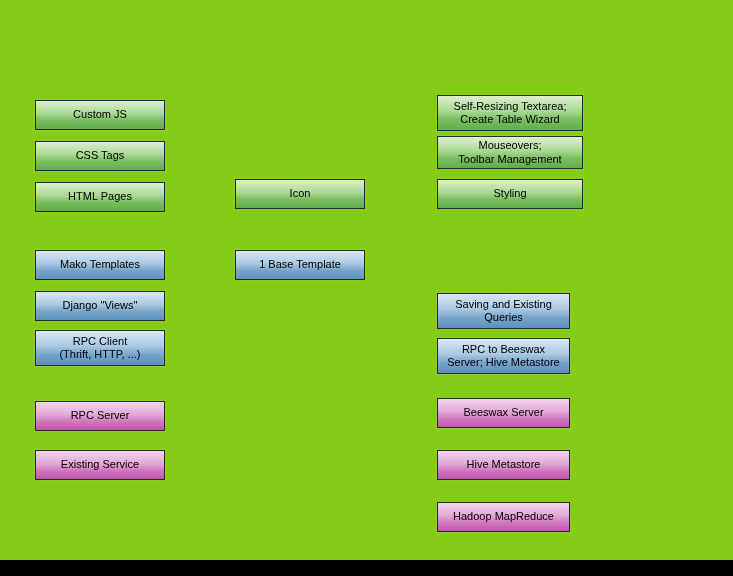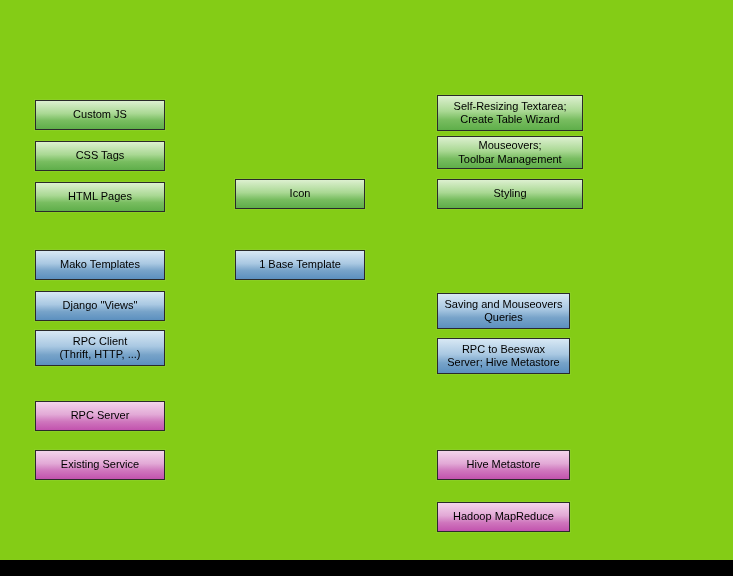--- a/index.html
+++ b/index.html
@@ -82,35 +82,38 @@
   <div class="box blue" style="left:35px; top:330px; width:130px; height:36px">
     <span class="label">RPC Client
 (Thrift, HTTP, ...)</span>
   </div>
 
   <div class="box blue" style="left:235px; top:250px; width:130px; height:30px">
     <span class="label">1 Base Template</span>
   </div>
 
   <div class="box blue" style="left:437px; top:293px; width:133px; height:36px">
-    <span class="label">Saving and Mouseovers
+    <span class="label">Saving and Existing
 Queries</span>
   </div>
   <div class="box blue" style="left:437px; top:338px; width:133px; height:36px">
     <span class="label">RPC to Beeswax
 Server; Hive Metastore</span>
   </div>
 
   <div class="box magenta" style="left:35px; top:401px; width:130px; height:30px">
     <span class="label">RPC Server</span>
   </div>
   <div class="box magenta" style="left:35px; top:450px; width:130px; height:30px">
     <span class="label">Existing Service</span>
   </div>
 
+  <div class="box magenta" style="left:437px; top:398px; width:133px; height:30px">
+    <span class="label">Beeswax Server</span>
+  </div>
   <div class="box magenta" style="left:437px; top:450px; width:133px; height:30px">
     <span class="label">Hive Metastore</span>
   </div>
   <div class="box magenta" style="left:437px; top:502px; width:133px; height:30px">
     <span class="label">Hadoop MapReduce</span>
   </div>
 
 </div>
 
 </body></html>

